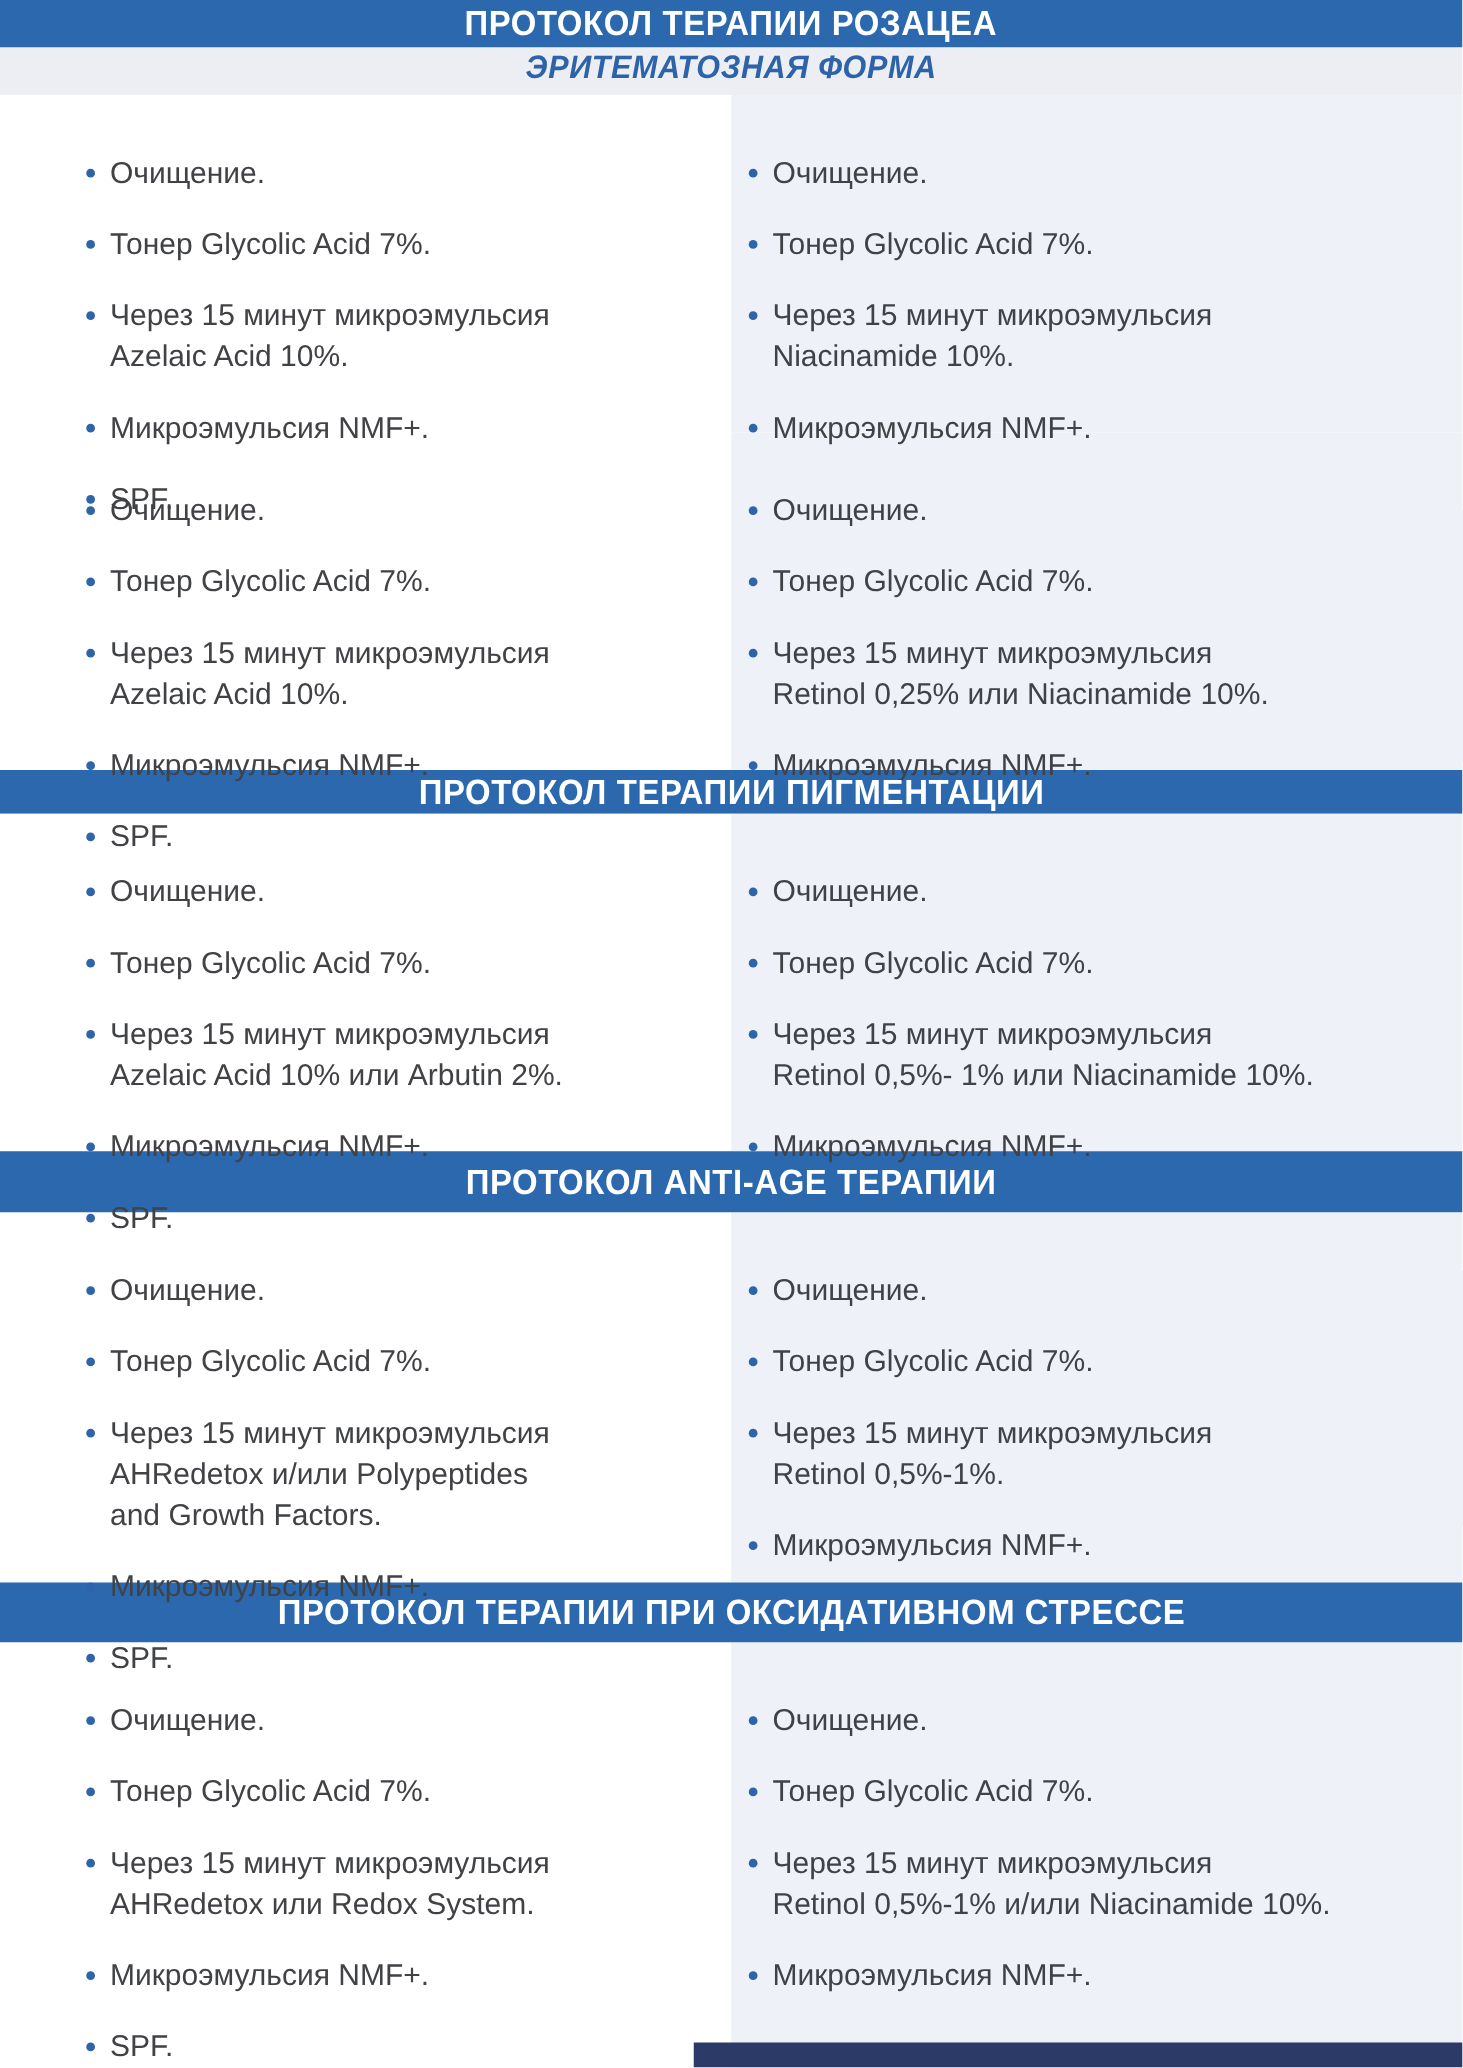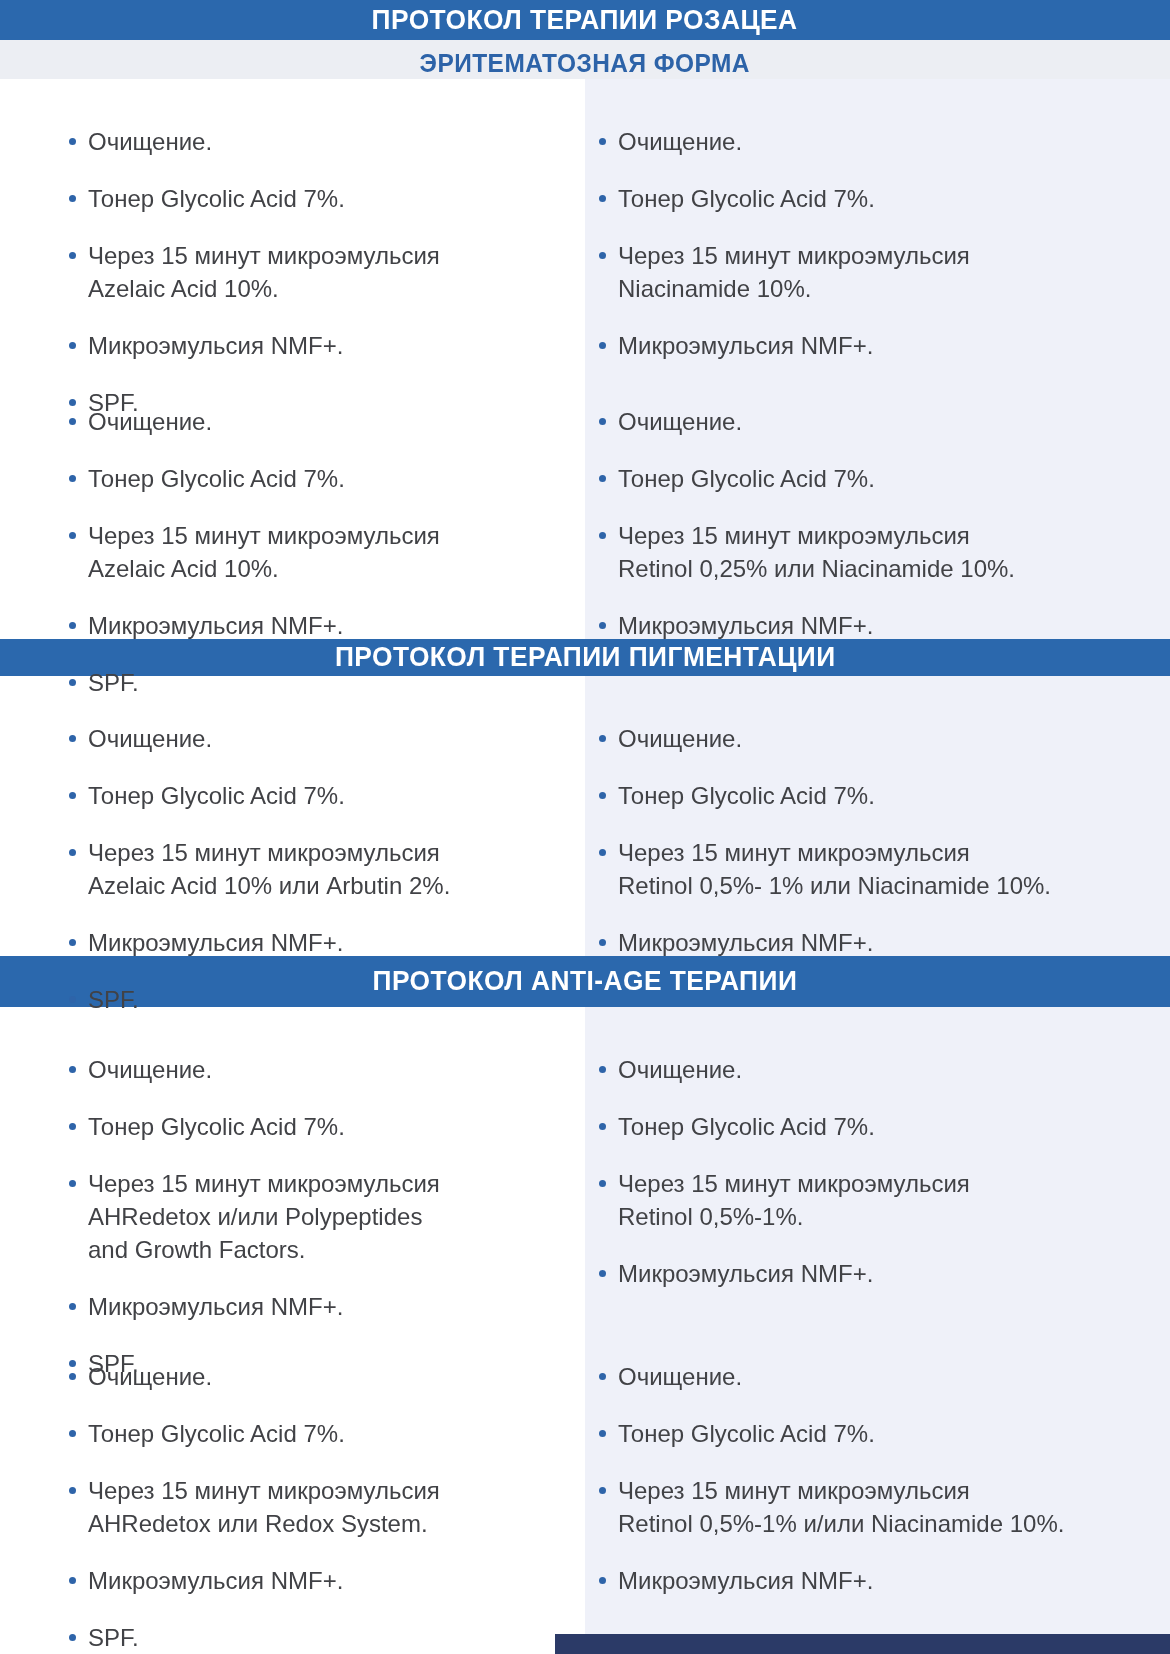--- a/index.html
+++ b/index.html
@@ -45,21 +45,21 @@
     color:var(--banner_text);
     font-size:28px;font-weight:700;
     letter-spacing:.5px;
     display:inline-block;
     transform:scaleX(.94);
     white-space:nowrap;
   }
   .subheader{
     width:100%;
     background:var(--subheader_bg);
-    display:flex;align-items:flex-end;justify-content:center;
+    display:flex;align-items:flex-start;justify-content:center;font-style:italic;
   }
   .subheader span{
     color:var(--subheader_text);
     font-size:26px;font-weight:700;
     letter-spacing:.5px;
     display:inline-block;
     transform:scaleX(.94);
     white-space:nowrap;
   }
   .content .cell{padding-top:22px;}
@@ -197,20 +197,23 @@
       <ul>
           <li>Очищение.</li>
           <li>Тонер Glycolic Acid 7%.</li>
           <li>Через 15 минут микроэмульсия
 Retinol 0,5%-1%.</li>
           <li>Микроэмульсия NMF+.</li>
         </ul>
     </div>
   </div>
 
+  <div class="banner" style="height:60px">
+    <span>ПРОТОКОЛ ТЕРАПИИ ПРИ ОКСИДАТИВНОМ СТРЕССЕ</span>
+  </div>
 
   <div class="row content filler">
     <div class="cell left">
       <ul>
           <li>Очищение.</li>
           <li>Тонер Glycolic Acid 7%.</li>
           <li>Через 15 минут микроэмульсия
 AHRedetox или Redox System.</li>
           <li>Микроэмульсия NMF+.</li>
           <li>SPF.</li>

